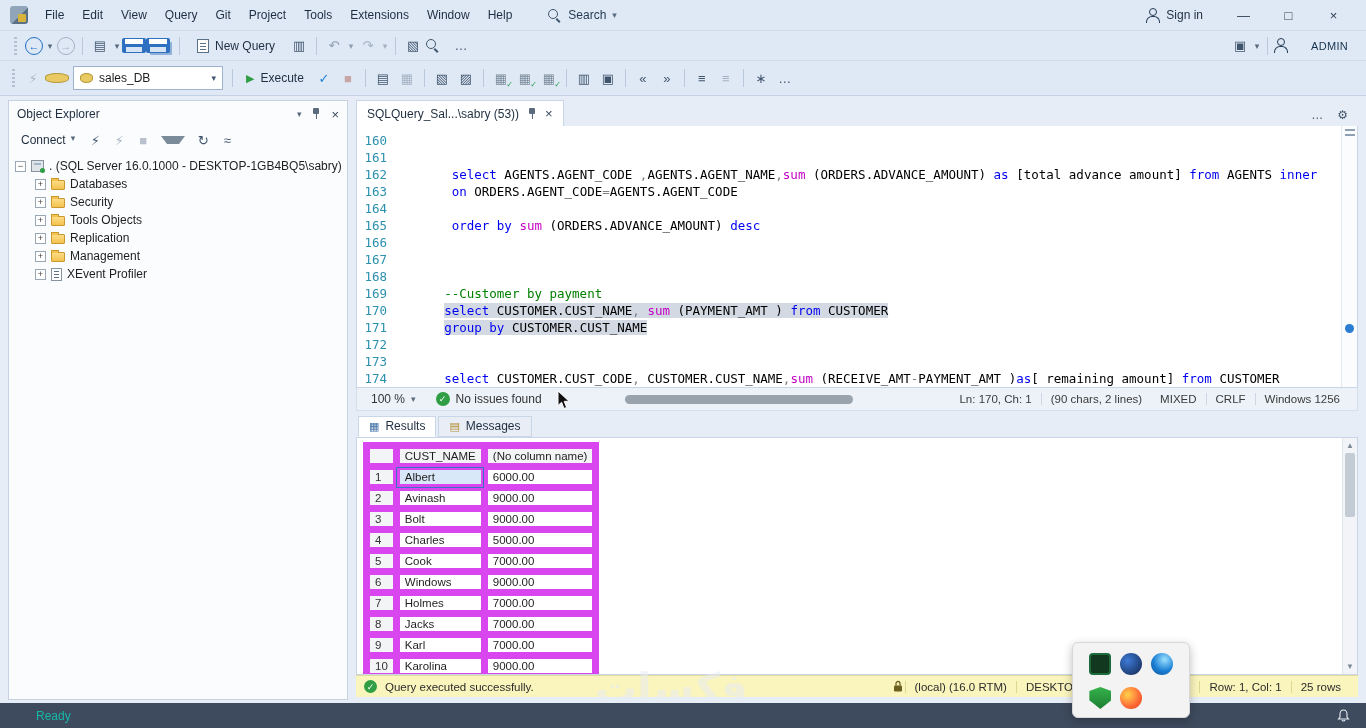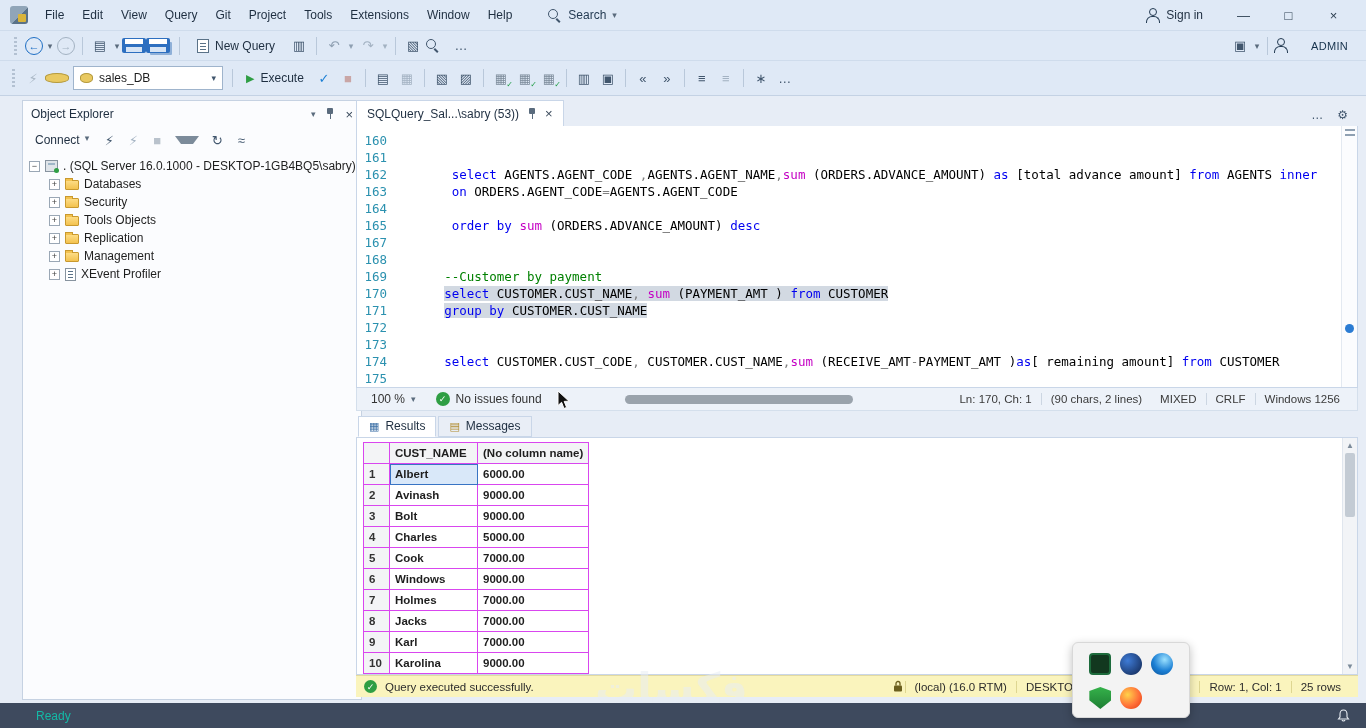--- a/index.html
+++ b/index.html
@@ -51,21 +51,21 @@
   .person{width:15px;height:15px;position:relative;display:inline-block;}
   .person::before{content:'';position:absolute;left:4px;top:0;width:6px;height:6px;border:1.3px solid #243b53;border-radius:50%;}
   .person::after{content:'';position:absolute;left:1px;top:8px;width:12px;height:6px;border:1.3px solid #243b53;border-bottom:none;border-radius:6px 6px 0 0;}
   .funnel{width:0;height:0;border-left:6px solid transparent;border-right:6px solid transparent;border-top:8px solid #7c8b9a;margin:0 6px;}
   .pin{width:10px;height:12px;position:relative;display:inline-block;}
   .pin::before{content:'';position:absolute;left:2px;top:0;width:6px;height:6px;background:#5a6b7d;border-radius:1px;}
   .pin::after{content:'';position:absolute;left:4.5px;top:6px;width:1px;height:5px;background:#5a6b7d;}
   .x{font-size:13px;color:#3a4a5c;line-height:1;}
 
   
-  .oe{position:absolute;left:22px;top:100px;width:340px;height:600px;background:#fbfcfe;border:1px solid #c6d2e2;display:flex;flex-direction:column;}
+  .oe{position:absolute;left:8px;top:100px;width:340px;height:600px;background:#fbfcfe;border:1px solid #c6d2e2;display:flex;flex-direction:column;}
   .oe-head{height:26px;display:flex;align-items:center;padding:0 8px;color:#1e2e40;}
   .oe-head-ics{margin-left:auto;display:flex;align-items:center;gap:10px;}
   .oe-toolbar{height:26px;display:flex;align-items:center;padding:0 6px;gap:2px;}
   .oe-connect{display:flex;align-items:flex-start;gap:5px;padding:2px 6px;color:#1e2e40;}
   .oe-tree{flex:1;padding-top:4px;overflow:hidden;}
   .tree-row{height:18px;display:flex;align-items:center;gap:5px;padding-left:6px;white-space:nowrap;}
   .tree-row.child{padding-left:26px;}
   .exp{width:11px;height:11px;border:1px solid #9aa7b5;background:#fff;font-size:9px;line-height:9px;text-align:center;color:#444;flex:none;}
   .server-icon{width:13px;height:12px;background:#dfe4e9;border:1px solid #87939f;position:relative;flex:none;}
   .server-icon::before{content:'';position:absolute;left:2px;top:2px;right:2px;height:2px;background:#9fb6c8;}
@@ -106,21 +106,21 @@
   .est-right > span:first-child{border-left:none;}
 
   .rgap{flex:none;height:4px;}
   .rtabs{flex:none;height:22px;display:flex;align-items:flex-end;gap:2px;padding-left:2px;}
   .rtab{display:inline-flex;align-items:center;gap:6px;padding:2px 10px 3px;border:1px solid #c9d6e8;background:#e9eef6;color:#1e2e40;}
   .rtab.active{background:#fff;border-bottom-color:#fff;}
   .rtab-ic{font-size:11px;}
 
   .results{flex:1;background:#fff;border:1px solid #c9d6e8;position:relative;overflow:hidden;}
   table{border-collapse:collapse;margin:4px 0 0 6px;font-size:11.5px;}
-  th,td{border:1px solid #d946ef;height:21px;padding:1px 5px;text-align:left;font-weight:bold;white-space:nowrap;}
+  th,td{border:7px solid #d946ef;height:21px;padding:1px 5px;text-align:left;font-weight:normal;white-space:nowrap;}
   th{background:#f3f4f6;}
   td.rn,th.rn-h{background:#f3f4f6;width:26px;text-align:left;color:#333;}
   th:nth-child(2),td:nth-child(2){width:88px;}
   th:nth-child(3),td:nth-child(3){width:100px;}
   td.selcell{background:#d9e8f9;outline:1px solid #3874c4;outline-offset:-1px;}
   .rvscroll{position:absolute;right:0;top:0;bottom:0;width:15px;background:#f2f4f7;border-left:1px solid #e0e6ee;text-align:center;color:#7c8b9a;font-size:8px;}
   .rvs-up{position:absolute;top:3px;left:0;right:0;}
   .rvs-dn{position:absolute;bottom:3px;left:0;right:0;}
   .rthumb{position:absolute;top:15px;left:2px;width:10px;height:64px;background:#c3cbd4;border-radius:2px;}
 
@@ -338,20 +338,21 @@
   </div>
 
   <div class="editor">
     <div class="lines">
         <div class="lrow"><span class="ln">160</span><span class="lcode"><span></span><span></span></span></div>
         <div class="lrow"><span class="ln">161</span><span class="lcode"><span></span><span></span></span></div>
         <div class="lrow"><span class="ln">162</span><span class="lcode"><span>       </span><span><span class="tk-k">select</span><span class="tk-t"> AGENTS.AGENT_CODE </span><span class="tk-o">,</span><span class="tk-t">AGENTS.AGENT_NAME</span><span class="tk-o">,</span><span class="tk-f">sum</span><span class="tk-t"> (ORDERS.ADVANCE_AMOUNT) </span><span class="tk-k">as</span><span class="tk-t"> [total advance amount] </span><span class="tk-k">from</span><span class="tk-t"> AGENTS </span><span class="tk-k">inner</span></span></span></div>
         <div class="lrow"><span class="ln">163</span><span class="lcode"><span>       </span><span><span class="tk-k">on</span><span class="tk-t"> ORDERS.AGENT_CODE</span><span class="tk-o">=</span><span class="tk-t">AGENTS.AGENT_CODE</span></span></span></div>
         <div class="lrow"><span class="ln">164</span><span class="lcode"><span>       </span></span></div>
         <div class="lrow"><span class="ln">165</span><span class="lcode"><span>       </span><span><span class="tk-k">order by</span><span class="tk-t"> </span><span class="tk-f">sum</span><span class="tk-t"> (ORDERS.ADVANCE_AMOUNT) </span><span class="tk-k">desc</span></span></span></div>
+        <div class="lrow"><span class="ln">166</span><span class="lcode"><span></span><span></span></span></div>
         <div class="lrow"><span class="ln">167</span><span class="lcode"><span></span><span></span></span></div>
         <div class="lrow"><span class="ln">168</span><span class="lcode"><span></span><span></span></span></div>
         <div class="lrow"><span class="ln">169</span><span class="lcode"><span>      </span><span><span class="tk-c">--Customer by payment</span></span></span></div>
         <div class="lrow"><span class="ln">170</span><span class="lcode"><span>      </span><span class="selbg"><span class="tk-k">select</span><span class="tk-t"> CUSTOMER.CUST_NAME</span><span class="tk-o">,</span><span class="tk-t"> </span><span class="tk-f">sum</span><span class="tk-t"> (PAYMENT_AMT ) </span><span class="tk-k">from</span><span class="tk-t"> CUSTOMER</span></span></span></div>
         <div class="lrow"><span class="ln">171</span><span class="lcode"><span>      </span><span class="selbg"><span class="tk-k">group by</span><span class="tk-t"> CUSTOMER.CUST_NAME</span></span></span></div>
         <div class="lrow"><span class="ln">172</span><span class="lcode"><span></span><span></span></span></div>
         <div class="lrow"><span class="ln">173</span><span class="lcode"><span></span><span></span></span></div>
         <div class="lrow"><span class="ln">174</span><span class="lcode"><span>      </span><span><span class="tk-k">select</span><span class="tk-t"> CUSTOMER.CUST_CODE</span><span class="tk-o">,</span><span class="tk-t"> CUSTOMER.CUST_NAME</span><span class="tk-o">,</span><span class="tk-f">sum</span><span class="tk-t"> (RECEIVE_AMT</span><span class="tk-o">-</span><span class="tk-t">PAYMENT_AMT )</span><span class="tk-k">as</span><span class="tk-t">[ remaining amount] </span><span class="tk-k">from</span><span class="tk-t"> CUSTOMER</span></span></span></div>
         <div class="lrow"><span class="ln">175</span><span class="lcode"></span></div>
       </div>

